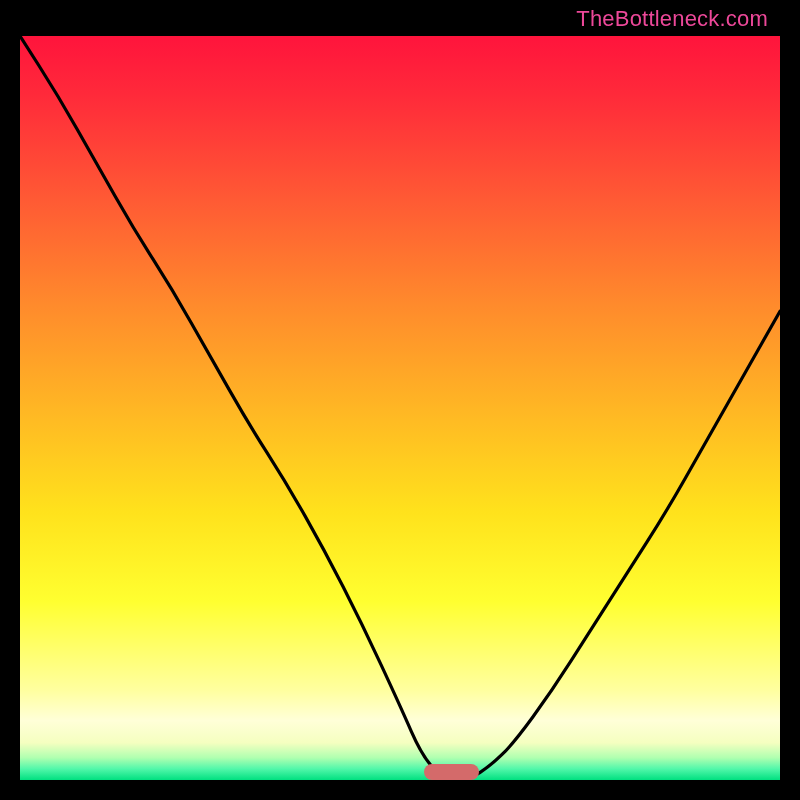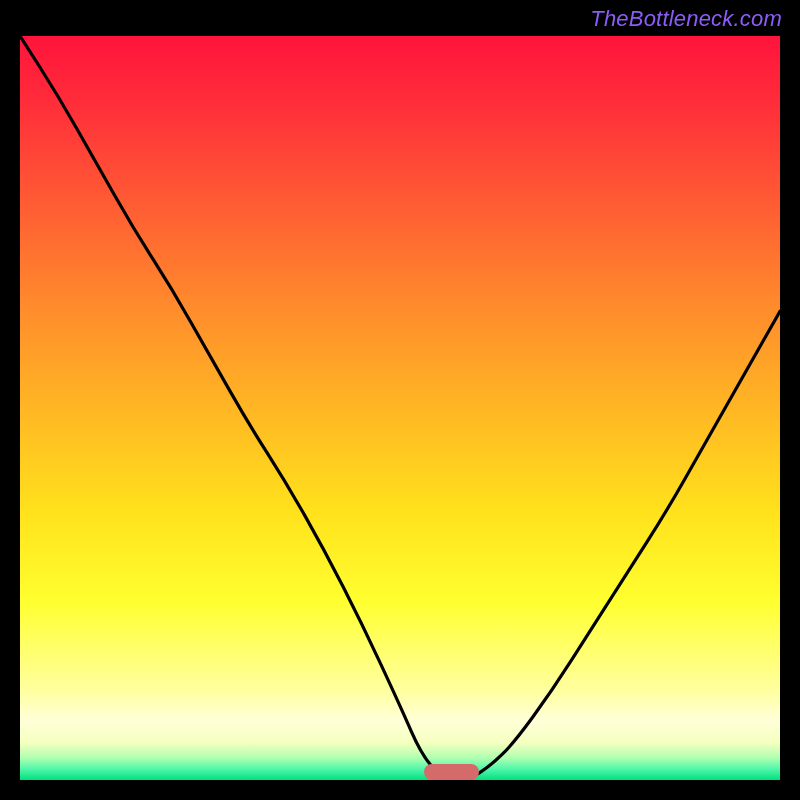--- a/index.html
+++ b/index.html
@@ -44,25 +44,24 @@
     position: absolute;
     left: 20px;
     right: 20px;
     bottom: 17px;
     height: 3px;
     background: #000000;
   }
   .watermark {
     position: absolute;
     top: 6px;
-    right: 18px;
-    color: #8b5cf6;
+    right: 32px;
+    color: #ec4899;
     font-size: 22px;
     letter-spacing: 0.2px;
-    font-style: italic;
   }
   svg.curve {
     position: absolute;
     left: 20px;
     top: 36px;
     width: 760px;
     height: 744px;
   }
   .marker {
     position: absolute;

